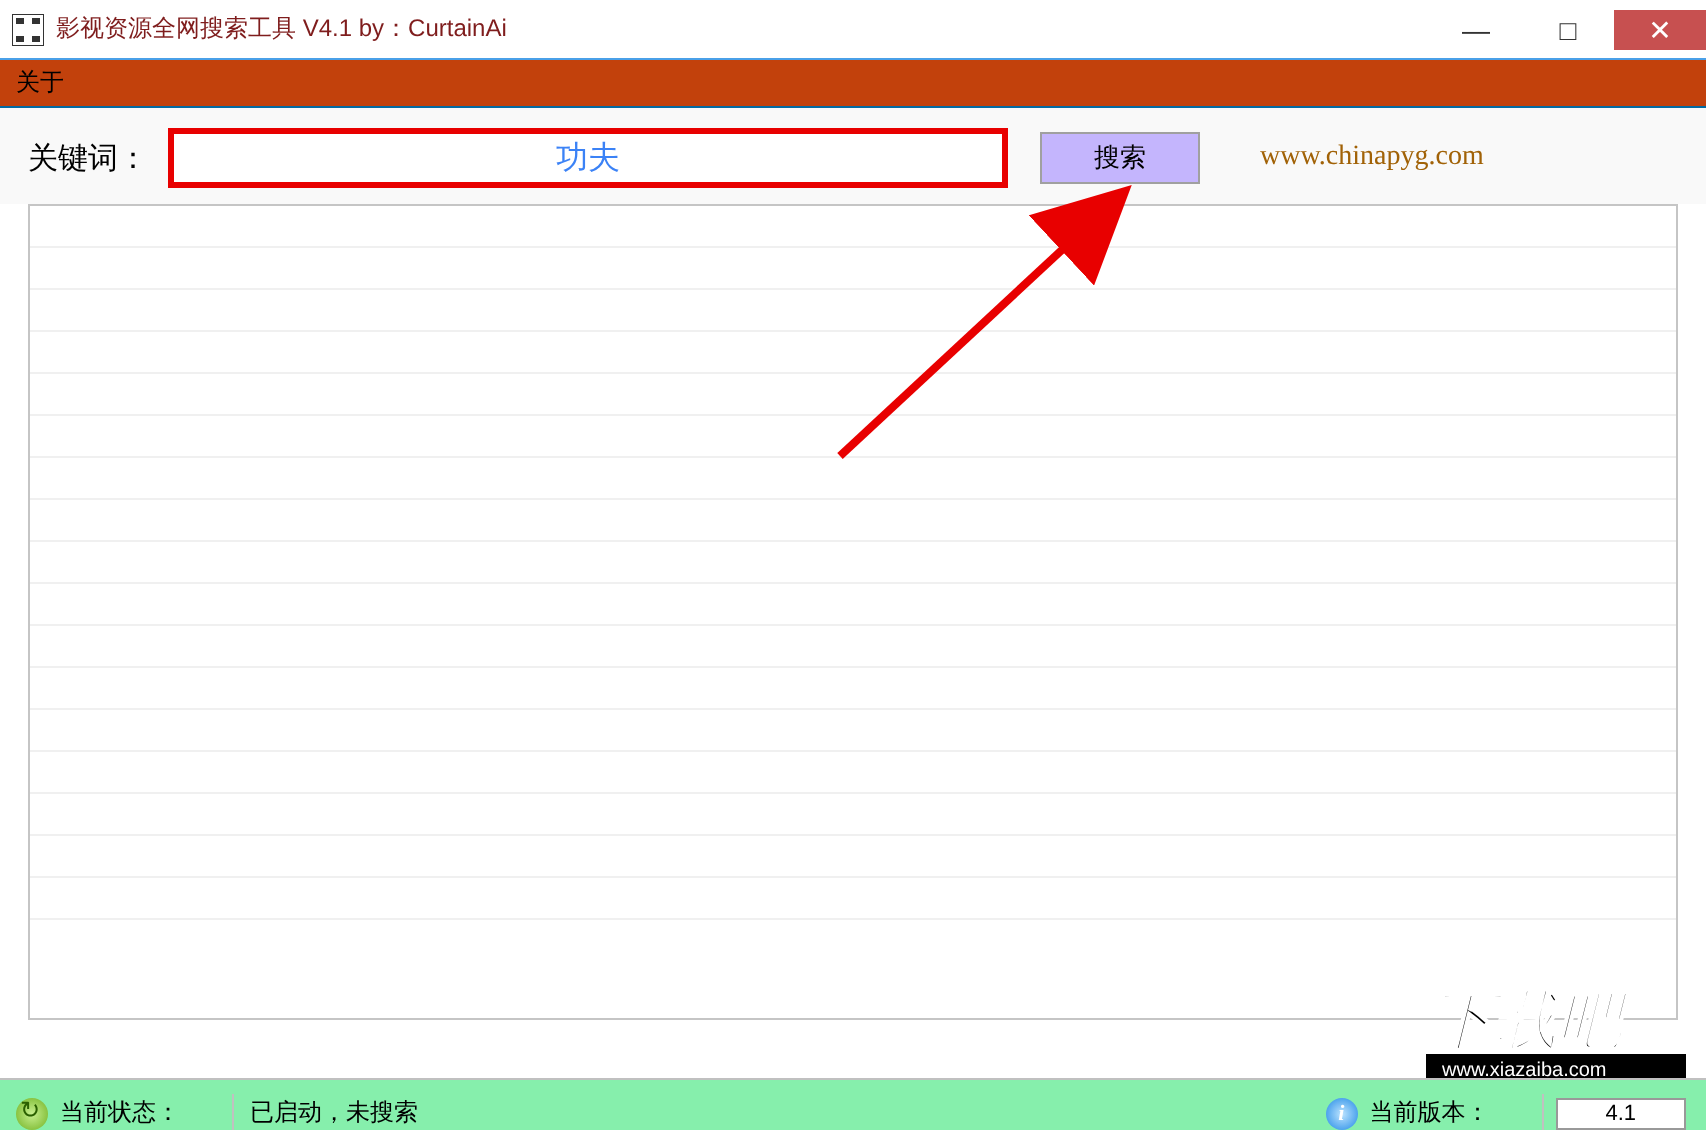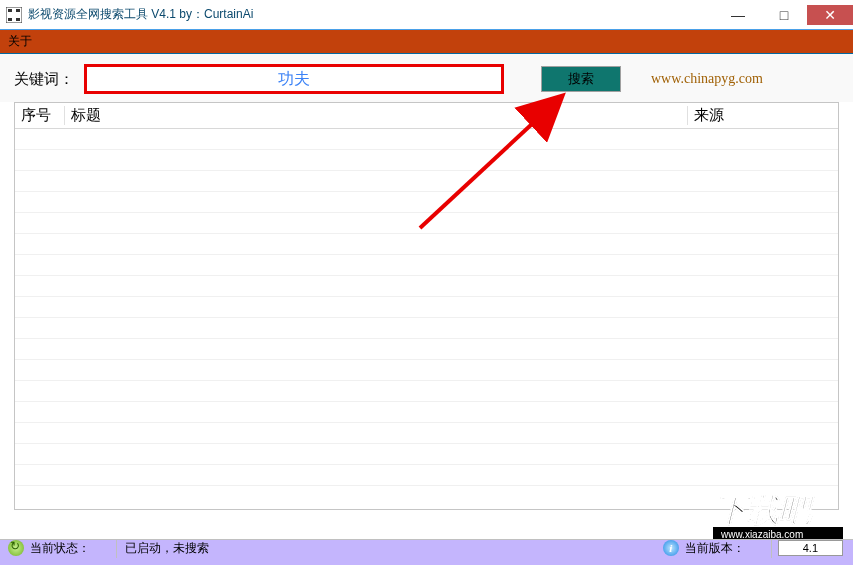--- a/index.html
+++ b/index.html
@@ -1,47 +1,47 @@
 <!DOCTYPE html>
 <html><head>
 <meta charset="utf-8">
 <style>
 * { box-sizing: border-box; margin: 0; padding: 0; }
 body { font-family: "Microsoft YaHei", SimSun, sans-serif; font-size: 13px; background: #fff; width: 853px; height: 565px; position: relative; }
 
 
 .titlebar { height: 30px; background: #fff; border-bottom: 1px solid #4aa0e8; display: flex; align-items: center; padding-left: 6px; }
 .titlebar .icon { width: 16px; height: 16px; margin-right: 6px; }
-.titlebar .title { flex: 1; color: #0c4a6e; font-size: 12px; }
+.titlebar .title { flex: 1; color: #7f1d1d; font-size: 12px; }
 .titlebar .winbtn { width: 46px; height: 20px; display: flex; align-items: center; justify-content: center; font-size: 14px; }
 .titlebar .min { color: #333; }
 .titlebar .max { color: #333; }
 .titlebar .close { background: #c75050; color: #fff; width: 46px; height: 20px; }
 
 
 .menubar { height: 24px; background: #c2410c; border-bottom: 1px solid #0369a1; padding-left: 8px; display: flex; align-items: center; font-size: 12px; }
 
 
 .search-row { display: flex; align-items: center; padding: 10px 0 8px 14px; background: #f9f9f9; }
 .search-label { width: 70px; font-size: 15px; font-family: SimSun; }
 .search-input-wrap { border: 3px solid #e80000; width: 420px; height: 30px; display: flex; align-items: center; }
 .search-input { border: none; outline: none; width: 100%; height: 100%; text-align: center; font-size: 16px; color: #3b82f6; font-family: SimSun; }
-.search-btn { margin-left: 37px; width: 80px; height: 26px; background: #0f766e; border: 1px solid #a0a0a0; font-size: 13px; font-family: SimSun; }
+.search-btn { margin-left: 16px; width: 80px; height: 26px; background: #c4b5fd; border: 1px solid #a0a0a0; font-size: 13px; font-family: SimSun; }
 .search-link { margin-left: 30px; color: #a16207; font-family: SimSun; font-size: 14px; text-decoration: none; }
 
 
 .table-wrap { margin: 0 14px; border: 1px solid #c5c5c5; height: 408px; overflow-y: scroll; background: #fff; }
 .table-head { display: flex; height: 26px; border-bottom: 1px solid #d8d8d8; font-family: SimSun; font-size: 15px; align-items: center; }
 .th-num { width: 50px; padding-left: 6px; border-right: 1px solid #e0e0e0; }
 .th-title { flex: 1; padding-left: 6px; border-right: 1px solid #e0e0e0; }
 .th-src { width: 150px; padding-left: 6px; }
 .table-row { height: 21px; border-bottom: 1px solid #f0f0f0; }
 
 
-.statusbar { position: absolute; bottom: 0; left: 0; right: 0; height: 26px; background: #c4b5fd; border-top: 1px solid #c0c0c0; display: flex; align-items: flex-start; font-size: 12px; }
+.statusbar { position: absolute; bottom: 0; left: 0; right: 0; height: 26px; background: #86efac; border-top: 1px solid #c0c0c0; display: flex; align-items: flex-end; font-size: 12px; }
 .st-icon-g { width: 16px; height: 16px; border-radius: 50%; background: radial-gradient(#c8f090,#6fb020); margin: 0 6px 0 8px; position: relative; }
 .st-icon-g::after { content: "↻"; position: absolute; left: 2px; top: -1px; font-size: 12px; color: #2a6000; }
 .st-icon-i { width: 16px; height: 16px; border-radius: 50%; background: radial-gradient(#bde4ff,#1e88e5); margin: 0 6px 0 8px; display: flex; align-items: center; justify-content: center; color: #fff; font-style: italic; font-weight: bold; font-size: 11px; font-family: Georgia; }
 .st-label { margin-right: 20px; }
 .st-sep { width: 1px; height: 18px; background: #c0c0c0; margin: 0 6px; }
 .st-value { margin-left: 2px; }
 .st-ver-box { border: 1px solid #999; background: #fff; padding: 1px 24px; margin-right: 10px; font-size: 11px; }
 
 
 .arrow { position: absolute; pointer-events: none; }
@@ -75,25 +75,20 @@
 <div class="search-row">
   <span class="search-label">关键词：</span>
   <div class="search-input-wrap">
     <input class="search-input" value="功夫" style="">
   </div>
   <button class="search-btn">搜索</button>
   <a class="search-link" href="#">www.chinapyg.com</a>
 </div>
 
 <div class="table-wrap">
-  <div class="table-head">
-    <div class="th-num">序号</div>
-    <div class="th-title">标题</div>
-    <div class="th-src">来源</div>
-  </div>
   <div class="table-row"></div>
   <div class="table-row"></div>
   <div class="table-row"></div>
   <div class="table-row"></div>
   <div class="table-row"></div>
   <div class="table-row"></div>
   <div class="table-row"></div>
   <div class="table-row"></div>
   <div class="table-row"></div>
   <div class="table-row"></div>

